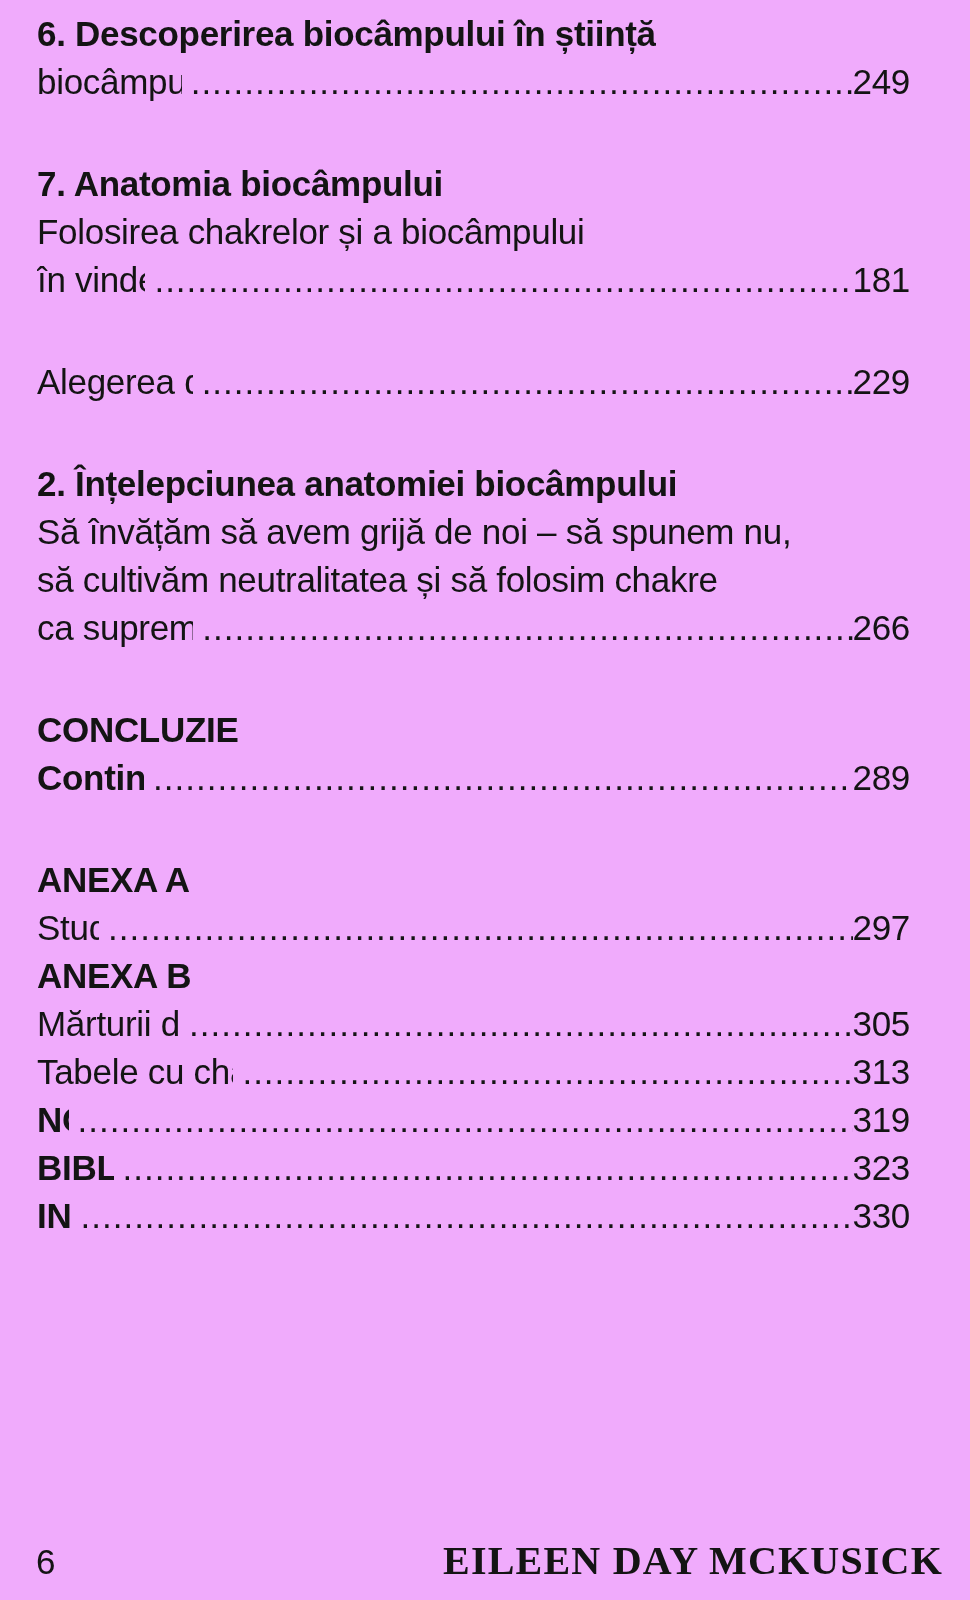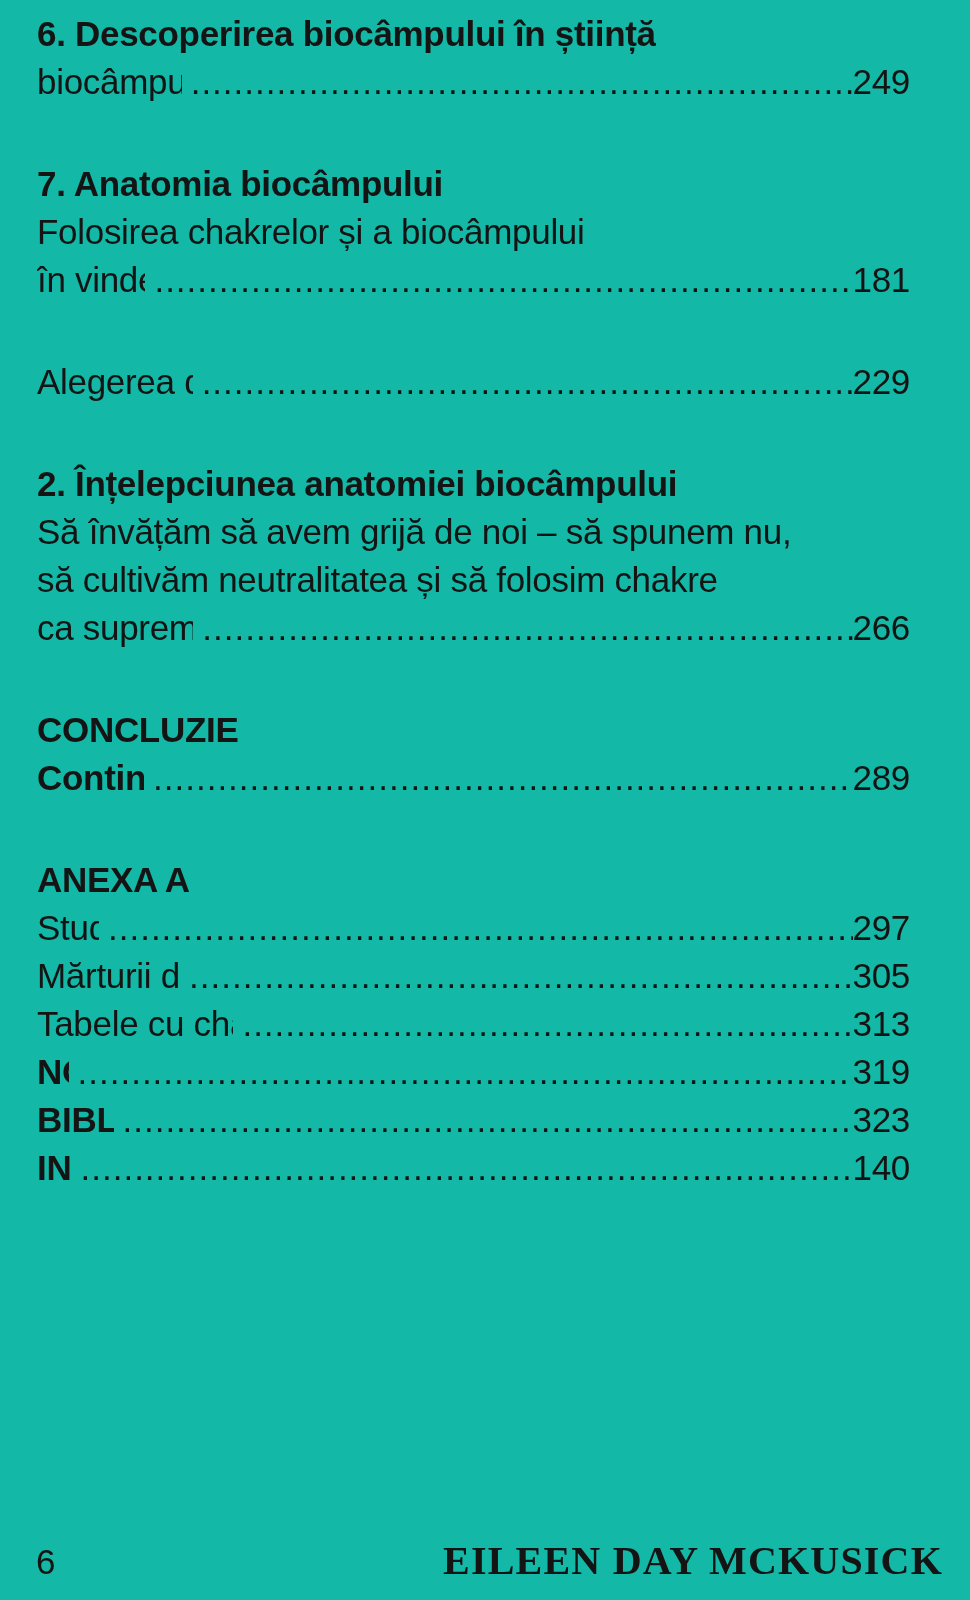--- a/index.html
+++ b/index.html
@@ -6,21 +6,21 @@
   html, body {
     margin: 0;
     padding: 0;
     background: #ffffff;
   }
   .page {
     position: relative;
     width: 970px;
     height: 1600px;
     margin: 0 auto;
-    background: #14b8a6;
+    background: #f0abfc;
     overflow: hidden;
     display: flex;
     flex-direction: column;
     box-sizing: border-box;
     font-family: "Liberation Sans", "DejaVu Sans", sans-serif;
     color: #141414;
   }
   .toc {
     padding: 10px 60px 0 37px;
     flex: 1 1 auto;
@@ -147,20 +147,23 @@
       <div class="toc-group">
         <div class="toc-row">
           <span class="toc-label bold">ANEXA A</span>
         </div>
         <div class="toc-row">
           <span class="toc-label">Studii de caz</span>
           <span class="leader">............................................................................................................................................................................................................................</span>
           <span class="pagenum">297</span>
         </div>
         <div class="toc-row">
+          <span class="toc-label bold">ANEXA B</span>
+        </div>
+        <div class="toc-row">
           <span class="toc-label">Mărturii din partea studenților mei</span>
           <span class="leader">............................................................................................................................................................................................................................</span>
           <span class="pagenum">305</span>
         </div>
         <div class="toc-row">
           <span class="toc-label">Tabele cu chakre și hărți cu anatomia biocâmpului</span>
           <span class="leader">............................................................................................................................................................................................................................</span>
           <span class="pagenum">313</span>
         </div>
         <div class="toc-row">
@@ -169,21 +172,21 @@
           <span class="pagenum">319</span>
         </div>
         <div class="toc-row">
           <span class="toc-label bold">BIBLIOGRAFIE</span>
           <span class="leader">............................................................................................................................................................................................................................</span>
           <span class="pagenum">323</span>
         </div>
         <div class="toc-row">
           <span class="toc-label bold">INDEX</span>
           <span class="leader">............................................................................................................................................................................................................................</span>
-          <span class="pagenum">140</span>
+          <span class="pagenum">330</span>
         </div>
       </div>
     </div>
 
   <div class="footer">
     <span class="folio">6</span>
     <span class="running-title">EILEEN DAY MCKUSICK</span>
   </div>
 
 </div>

